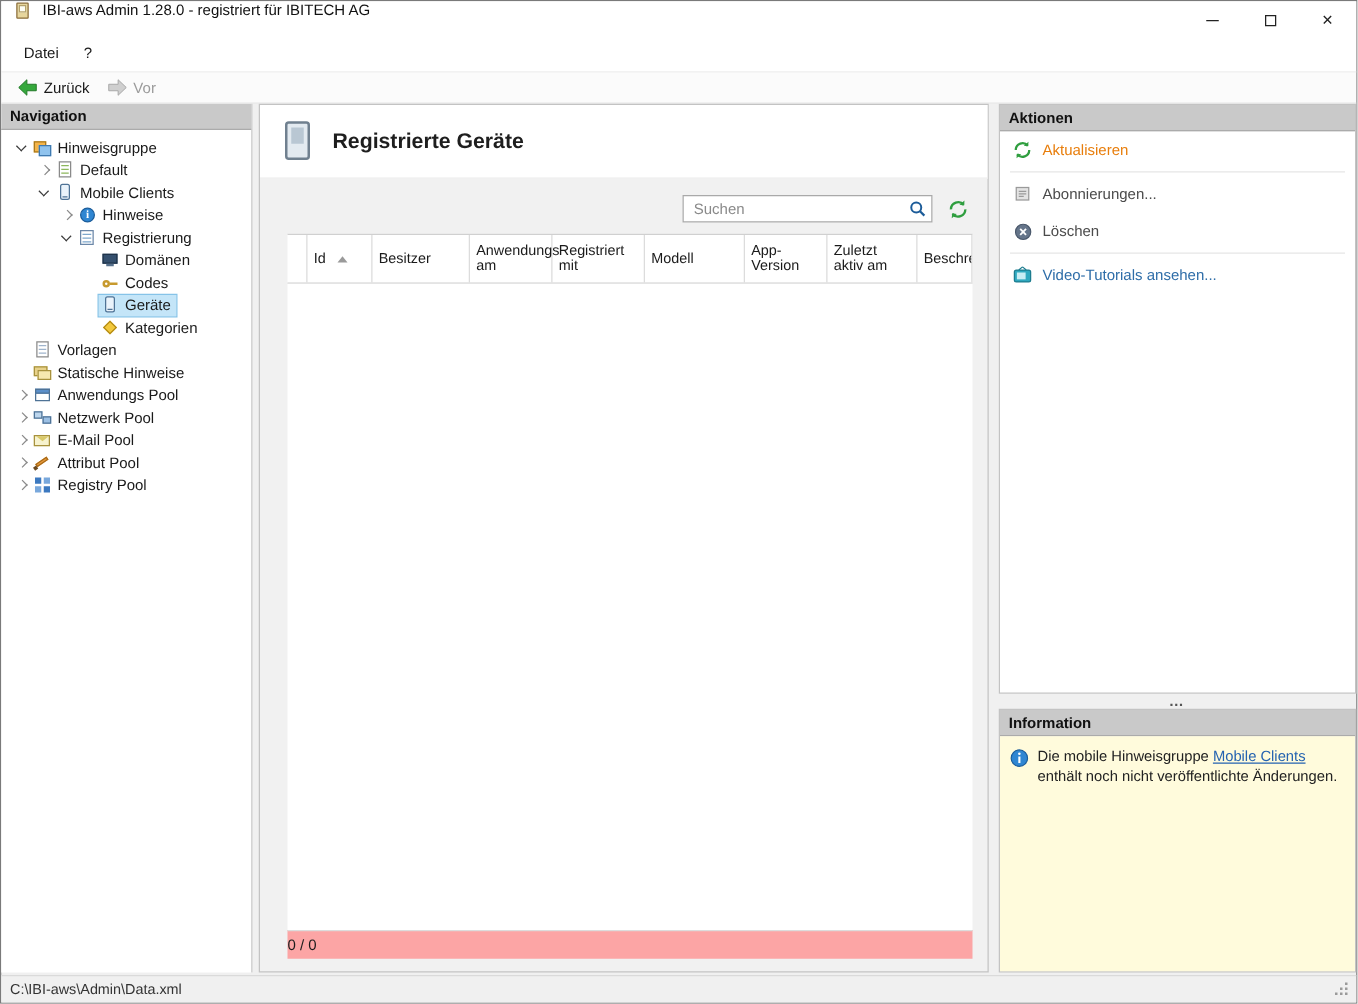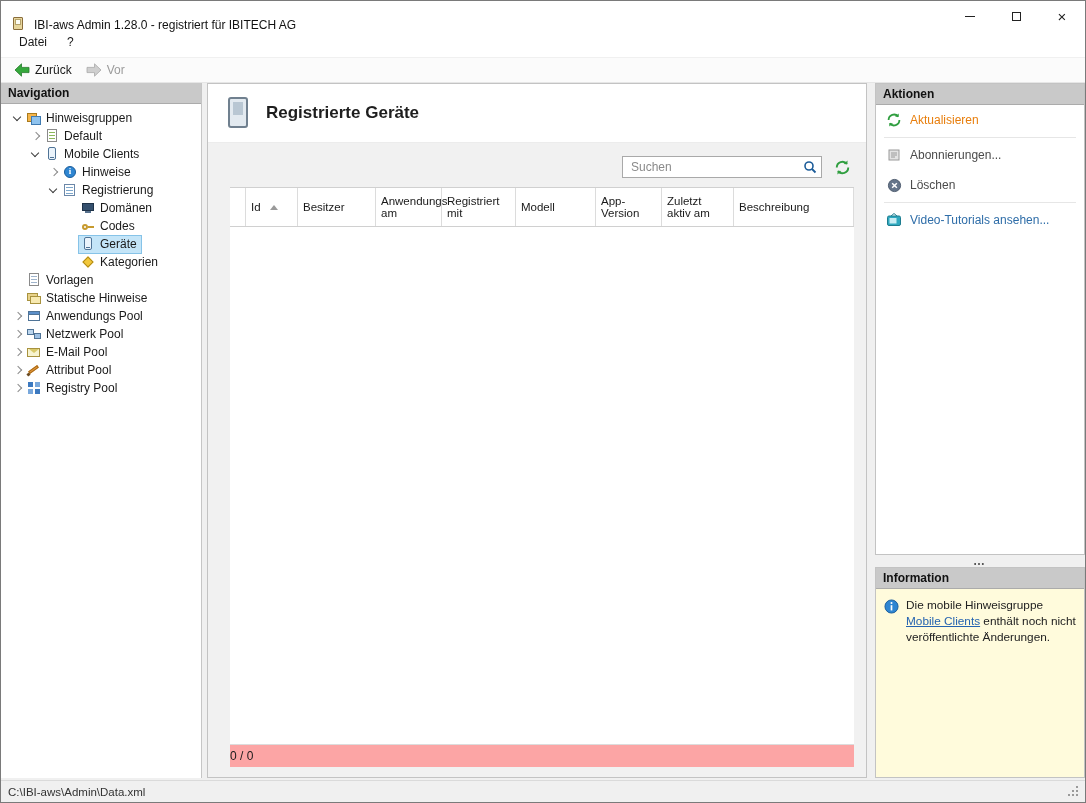--- a/index.html
+++ b/index.html
@@ -1,21 +1,21 @@
 <!DOCTYPE html>
 <html><head>
 <meta charset="utf-8">
 <style>
   html,body{margin:0;padding:0}
   body{width:1086px;height:803px;overflow:hidden;background:#f0f0f0;
        font:12px "Liberation Sans",sans-serif;color:#1a1a1a}
   .window{width:1084px;height:801px;border:1px solid #7a7a7a;display:flex;flex-direction:column;background:#f0f0f0}
 
   
-  .titlebar{height:31px;background:#fff;display:flex;align-items:flex-end;flex:none}
+  .titlebar{height:31px;background:#fff;display:flex;align-items:flex-start;flex:none}
   .app-icon{width:16px;height:16px;position:relative;margin:0 8px 0 9px;flex:none}
   .app-icon::before{content:"";position:absolute;left:3px;top:1px;width:10px;height:13px;background:#e7d69d;border:1px solid #8a6d3b;border-radius:1px;box-sizing:border-box}
   .app-icon::after{content:"";position:absolute;left:5px;top:3px;width:6px;height:6px;background:#fdfdf4;border:1px solid #b5a26b;box-sizing:border-box}
   .title-text{font-size:12px;color:#111}
   .win-controls{margin-left:auto;display:flex;height:100%}
   .win-btn{width:46px;display:flex;align-items:center;justify-content:center;cursor:pointer}
   .glyph-min{width:10px;height:1px;background:#222;display:block}
   .glyph-max{width:9px;height:9px;border:1px solid #222;display:block;box-sizing:border-box}
   .glyph-close{font-size:15px;line-height:1;color:#222}
 
@@ -101,21 +101,21 @@
   .w-regmit{width:74px;flex:none}
   .w-model{width:80px;flex:none}
   .w-appver{width:66px;flex:none}
   .w-active{width:72px;flex:none}
   .w-desc{flex:1;min-width:0;overflow:hidden;white-space:nowrap}
   .sort-asc{width:0;height:0;border-left:4px solid transparent;border-right:4px solid transparent;border-bottom:5px solid #9a9a9a;margin-left:9px;flex:none}
   .grid-body{flex:1;background:#fff}
   .grid-footer{flex:none;height:22px;background:#fca5a5;border-top:1px solid #dcdcdc;display:flex;align-items:center;justify-content:flex-start;padding-right:10px}
 
   
-  .right-col{width:210px;flex:none;display:flex;flex-direction:column;margin-bottom:2px;min-height:0}
+  .right-col{width:286px;flex:none;display:flex;flex-direction:column;margin-bottom:2px;min-height:0}
   .actions-panel{height:470px;flex:none;display:flex;flex-direction:column;background:#fff;border:1px solid #c3c3c3}
   .action-item{display:flex;align-items:center;gap:8px;padding:7px 10px;cursor:pointer}
   .accent{color:#e87e0c}
   .muted{color:#4b4b4b}
   .link-blue{color:#2e6da8}
   .action-sep{border-top:1px solid #e6e6e6;margin:2px 8px}
   .actions-fill{flex:1}
   .splitter-h{height:12px;display:flex;align-items:center;justify-content:center;color:#555;font-weight:bold;letter-spacing:2px;line-height:6px;cursor:row-resize;flex:none}
   .info-panel{flex:1;display:flex;flex-direction:column;border:1px solid #c3c3c3;min-height:0}
   .info-body{flex:1;background:#fffbdc;padding:9px 8px;overflow:hidden}
@@ -178,21 +178,21 @@
 
   <div class="content">
 
     <div class="nav-panel">
       <div class="panel-header">Navigation</div>
       <div class="tree">
         <div class="tree-row lvl0">
             <span class="exp down"></span>
             <span class="row-label">
               <span class="ic ic-group"></span>
-              <span class="tl">Hinweisgruppen</span>
+              <span class="tl">Hinweisgruppe</span>
             </span>
           </div>
         <div class="tree-row lvl1">
             <span class="exp right"></span>
             <span class="row-label">
               <span class="ic ic-page"></span>
               <span class="tl">Default</span>
             </span>
           </div>
         <div class="tree-row lvl1">

